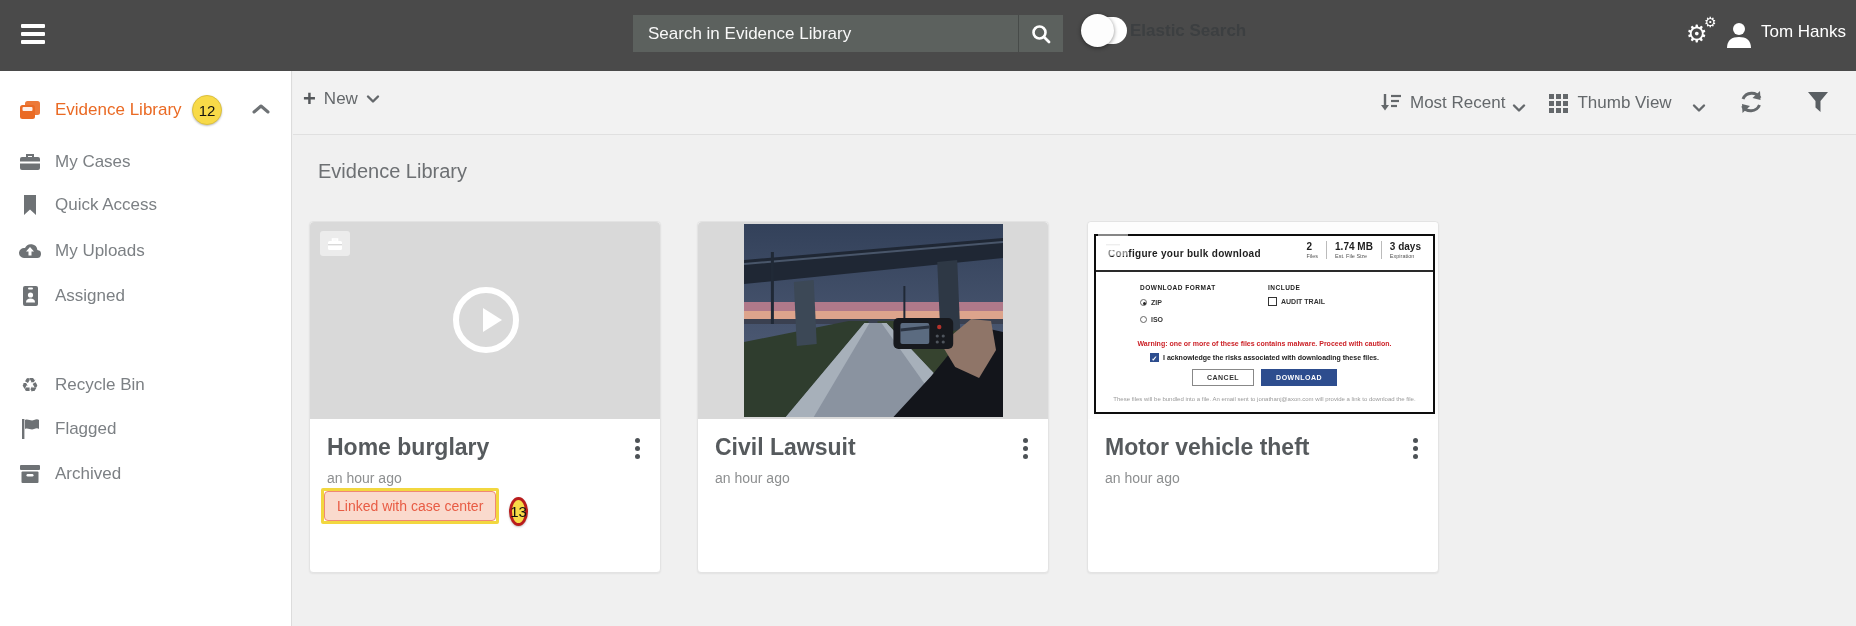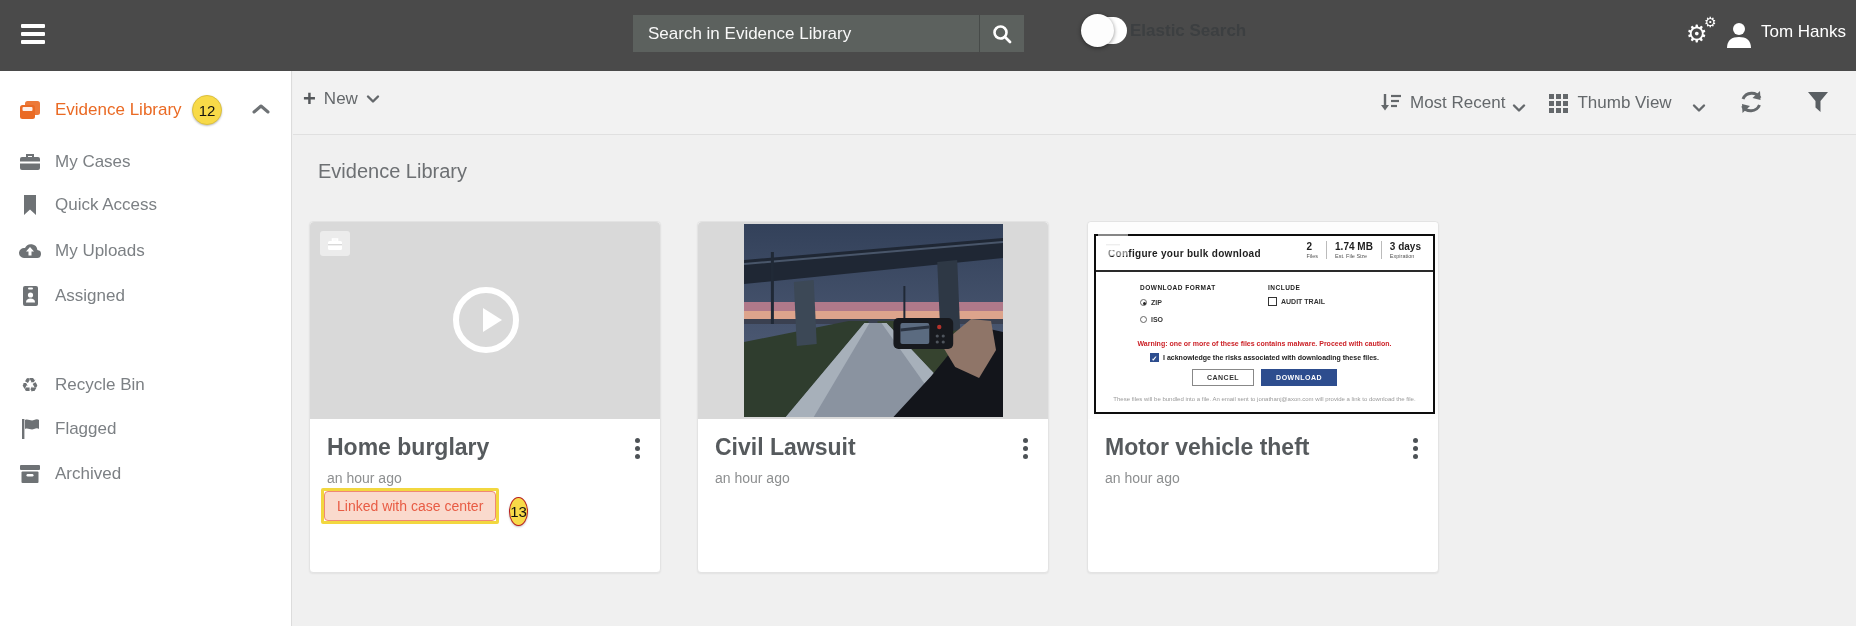--- a/index.html
+++ b/index.html
@@ -4,21 +4,21 @@
 <style>
   * { margin:0; padding:0; box-sizing:border-box; }
   html,body { width:1856px; height:626px; overflow:hidden; background:#f0f0f0;
               font-family:"Liberation Sans", sans-serif; }
   #app { position:relative; width:1856px; height:626px; }
 
   
   .topbar { position:absolute; left:0; top:0; width:1856px; height:71px; background:#4a4a4a; }
   .hamburger { position:absolute; left:21px; top:24px; width:24px; height:22px; cursor:pointer; }
   .hamburger span { display:block; height:4px; background:#fff; margin-bottom:4px; border-radius:1px; }
-  .searchwrap { position:absolute; left:633px; top:15px; width:391px; height:37px; background:#5c615e; display:flex;gap:28px; }
+  .searchwrap { position:absolute; left:633px; top:15px; width:430px; height:37px; background:#5c615e; display:flex;gap:28px; }
   .searchwrap input { flex:1; border:none; outline:none; background:transparent; color:#fff;
                       font-size:17px; padding:0 15px; font-family:"Liberation Sans", sans-serif; }
   .searchwrap input::placeholder { color:#fff; opacity:.96; }
   .searchbtn { width:45px; border-left:1px solid #474b49; display:flex; align-items:center; justify-content:center; cursor:pointer; }
   .toggle { position:absolute; left:1083px; top:17px; width:44px; height:27px; background:#fff; border-radius:14px; cursor:pointer; }
   .toggle .knob { position:absolute; left:-2px; top:-3px; width:33px; height:33px; border-radius:50%;
                   background:#fdfdfd; box-shadow:0 1px 4px rgba(0,0,0,.45); }
   .elastic-label { position:absolute; left:1130px; top:21px; font-size:17px; font-weight:bold; color:#3c3f41; }
   .gears { position:absolute; left:1686px; top:16px; width:34px; height:36px; color:#fff; cursor:pointer; }
   .gears .g1 { position:absolute; left:0; top:4px; font-size:24px; }
@@ -64,21 +64,21 @@
               border-left:19px solid #fff; border-top:12px solid transparent; border-bottom:12px solid transparent; }
   .card-title { position:absolute; left:17px; top:212px; font-size:23px; font-weight:bold; color:#565a5d; }
   .kebab { position:absolute; right:16px; top:216px; width:14px; height:26px; cursor:pointer; }
   .kebab i { display:block; width:5px; height:5px; border-radius:50%; background:#4d5256; margin:0 auto 3px; }
   .card-time { position:absolute; left:17px; top:248px; font-size:14px; color:#8d8f90; }
 
   .hl-box { position:absolute; left:11px; top:266px; border:3px solid #f2d73f; border-radius:2px; padding:0; }
   .linked-badge { background:#fadacd; border:1px solid #f08875; border-radius:4px; color:#e85c44;
                   font-size:14px; padding:6px 12px; white-space:nowrap; }
   .mark-circle { position:absolute; left:199px; top:275px; width:19px; height:29px; border-radius:50%;
-                 background:#f8da48; border:1px solid #b91c1c; box-shadow:0 1px 2px rgba(0,0,0,.25);
+                 background:#f8da48; border:3px solid #b91c1c; box-shadow:0 1px 2px rgba(0,0,0,.25);
                  display:flex; align-items:center; justify-content:center; font-size:15px; color:#111; }
 
   
   .photo { position:absolute; left:46px; top:2px; width:259px; height:193px; }
 
   
   .shot { position:absolute; left:6px; top:12px; width:341px; height:180px; background:#fff;
           border:2px solid #0d0d0d; font-family:"Liberation Sans", sans-serif; }
   .shot-head { position:absolute; left:0; top:0; width:100%; height:36px; border-bottom:2px solid #2a2a2a; }
   .shot-title { position:absolute; left:12px; top:12px; font-size:10px; font-weight:bold; color:#1e1e1e; letter-spacing:.3px; }

